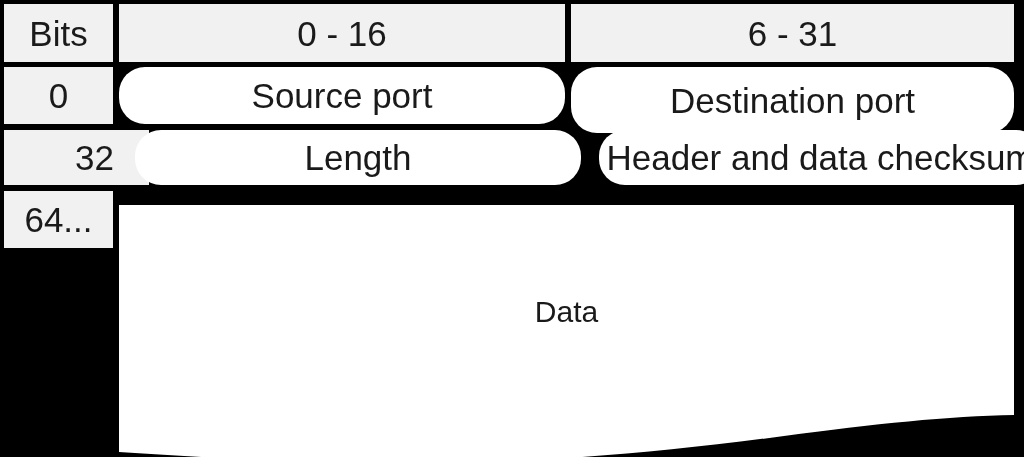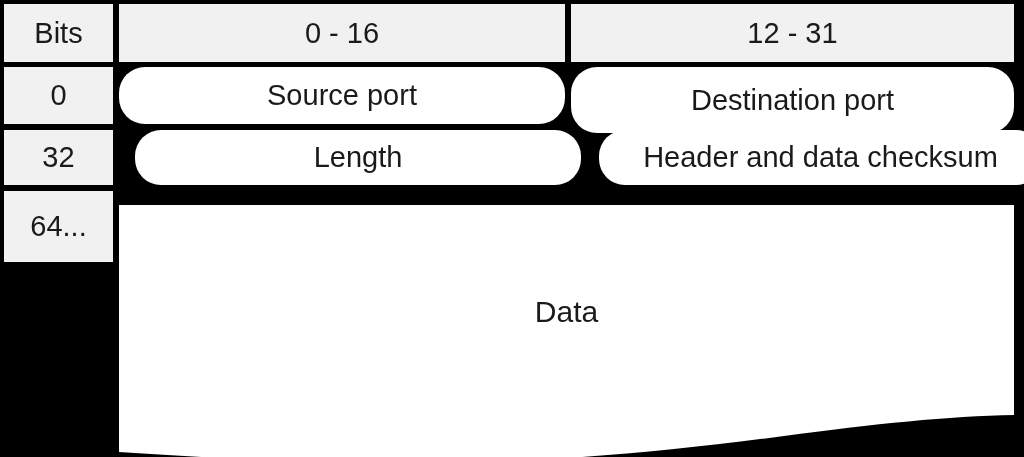--- a/index.html
+++ b/index.html
@@ -14,31 +14,31 @@
     background: #000000;
     overflow: hidden;
     font-family: "Liberation Sans", "DejaVu Sans", sans-serif;
     color: #1a1a1a;
   }
   .cell {
     position: absolute;
     display: flex;
     align-items: center;
     justify-content: center;
-    font-size: 29px;
+    font-size: 35px;
     line-height: 1;
     white-space: nowrap;
   }
   .label-cell { background: #f1f1f1; }
   .field-cell { background: #ffffff; border-radius: 26px; }
   
   .c-bits   { left: 4px;   top: 4px;   width: 109px; height: 58px; }
   .c-r0     { left: 4px;   top: 67px;  width: 109px; height: 57px; }
-  .c-r32    { left: 4px;   top: 130px; width: 109px; height: 55px; }
-  .c-r64    { left: 4px;   top: 191px; width: 109px; height: 71px; }
+  .c-r32    { left: 4px;   top: 130px; width: 109px; height: 55px; padding-left: 36px; }
+  .c-r64    { left: 4px;   top: 191px; width: 109px; height: 57px; }
   
   .c-h1     { left: 119px; top: 4px;   width: 446px; height: 58px; align-items: center; }
   .c-h2     { left: 571px; top: 4px;   width: 443px; height: 58px; }
   .c-src    { left: 119px; top: 67px;  width: 446px; height: 57px; }
   .c-dst    { left: 571px; top: 67px;  width: 443px; height: 66px; justify-content: center; }
   .c-len    { left: 135px; top: 130px; width: 446px; height: 55px; }
   .c-chk    { left: 571px; top: 130px; width: 443px; height: 55px; margin-left: 28px; }
   
   .c-data {
     left: 119px; top: 205px; width: 895px; height: 266px;
@@ -66,21 +66,21 @@
 
 <div class="stage">
 
   <div class="cell label-cell c-bits">
     <span>Bits</span>
   </div>
   <div class="cell label-cell c-h1">
     <span>0 - 16</span>
   </div>
   <div class="cell label-cell c-h2">
-    <span>12 - 31</span>
+    <span>6 - 31</span>
   </div>
 
   <div class="cell label-cell c-r0">
     <span>0</span>
   </div>
   <div class="cell field-cell c-src">
     <span>Source port</span>
   </div>
   <div class="cell field-cell c-dst">
     <span>Destination port</span>

